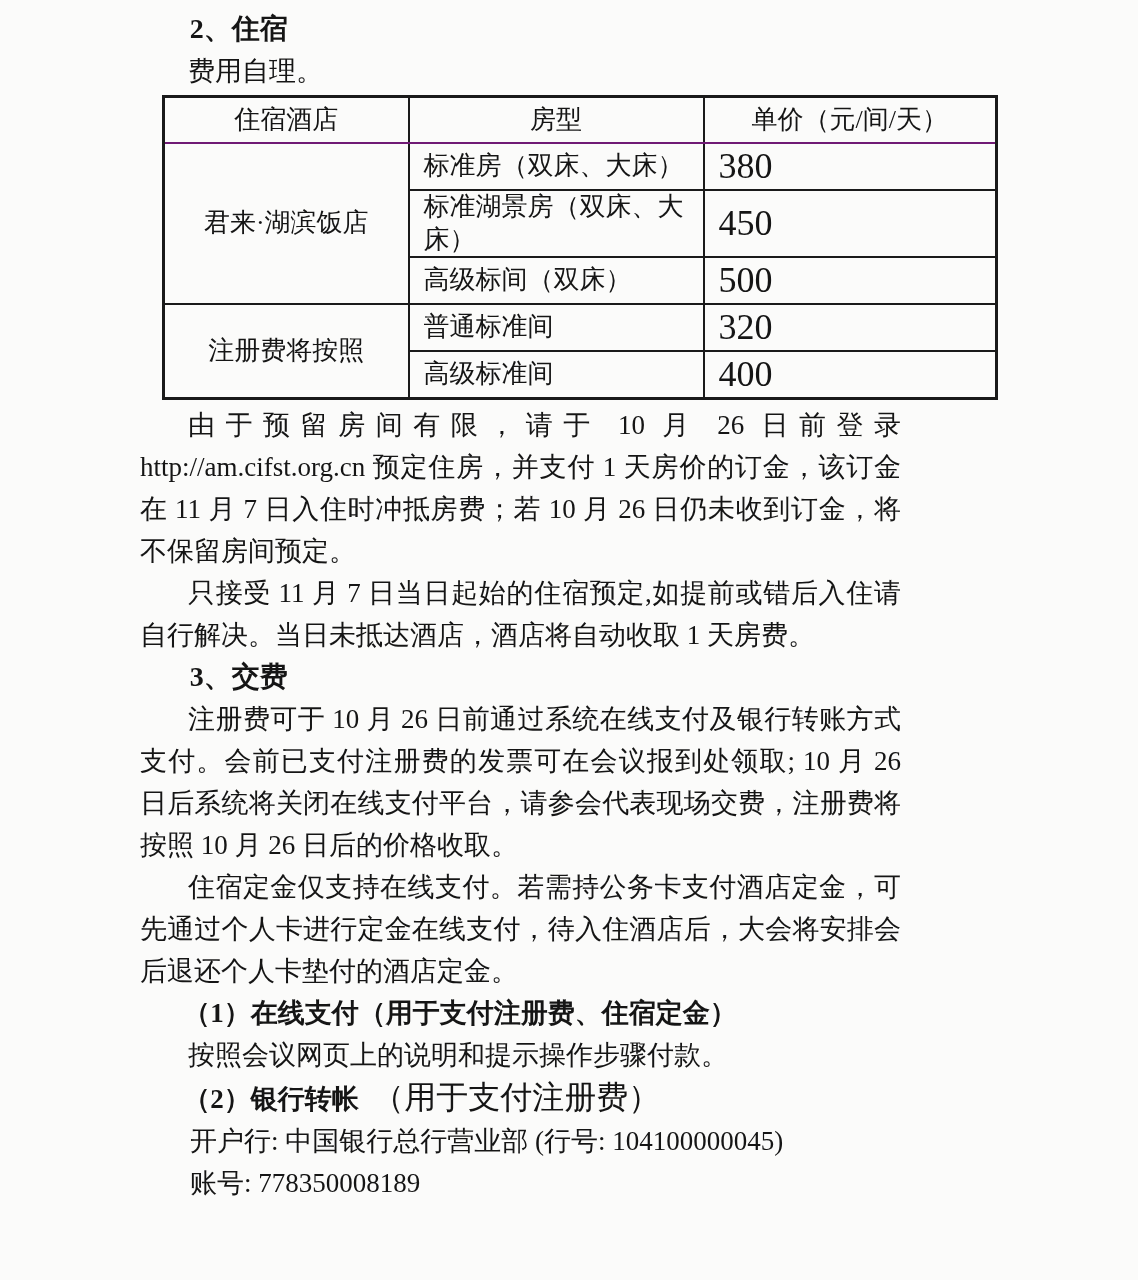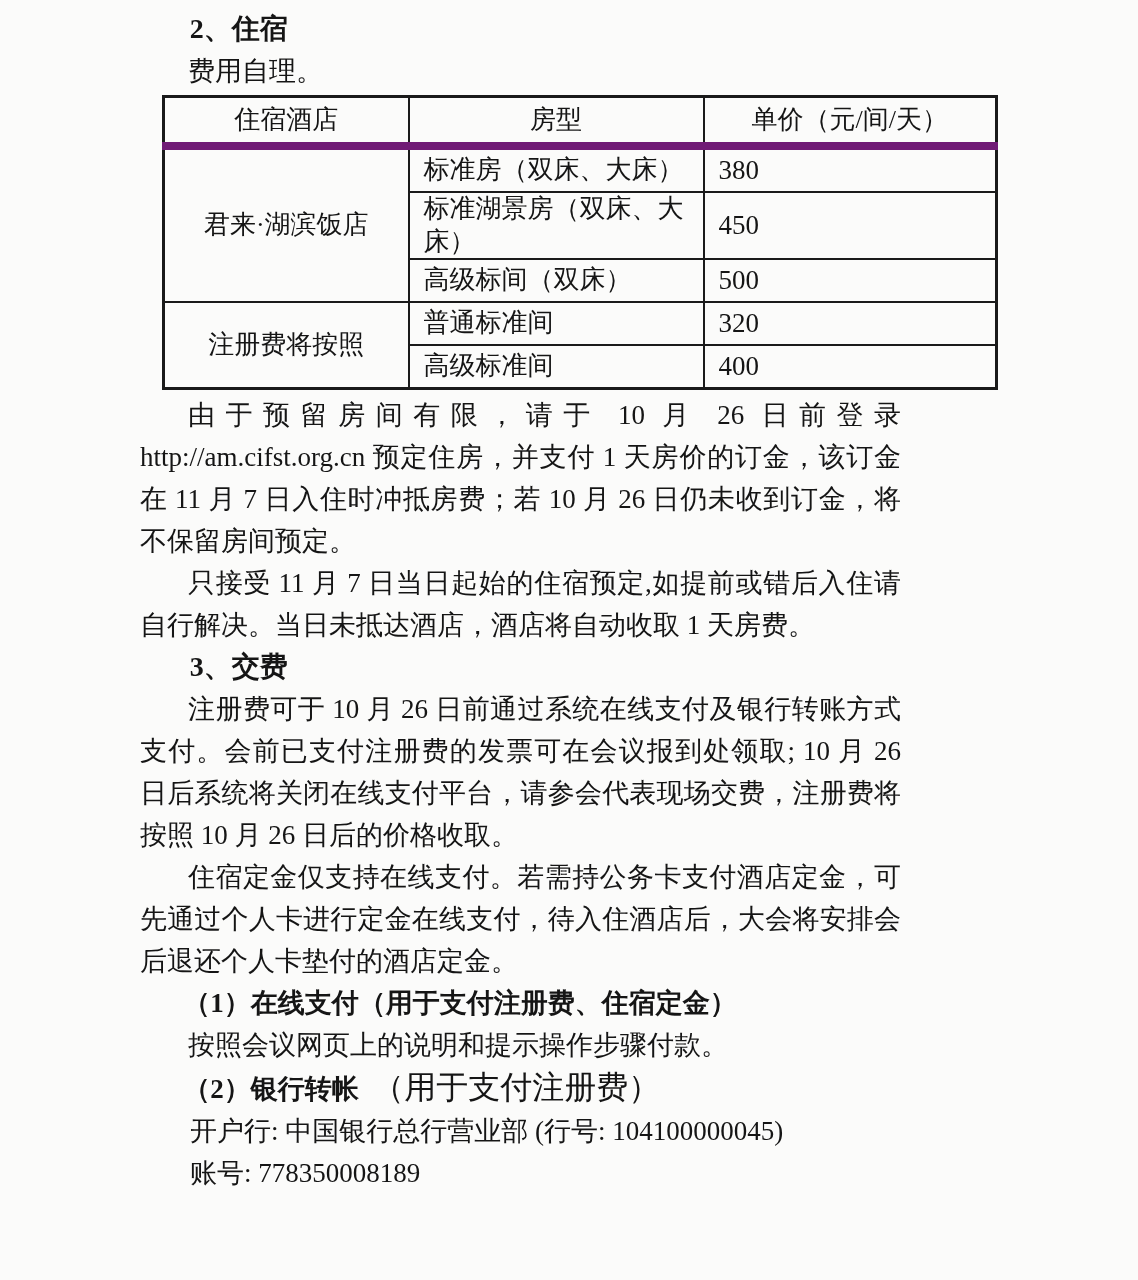--- a/index.html
+++ b/index.html
@@ -57,33 +57,33 @@
   .price-table th,
   .price-table td{
     border:2px solid #1a1a1a;
     vertical-align:middle;
   }
   .price-table th{
     height:44px;
     padding:0;
     text-align:center;
     font-weight:400;
-    border-bottom:8px solid #701a75;
+    border-bottom:2px solid #701a75;
   }
   .price-table td{
     height:41px;
     text-align:left;
     padding:0 0 0 14px;
   }
   .price-table td.hotel-cell{
     text-align:center;
     padding:0;
   }
   .price-table td.price-cell{
-    font-size:27px;
+    font-size:36px;
   }
 </style>
 </head>
 <body>
 
 <div class="page">
 
   <p class="section-heading">2、住宿</p>
 
   <p class="para">费用自理。</p>

